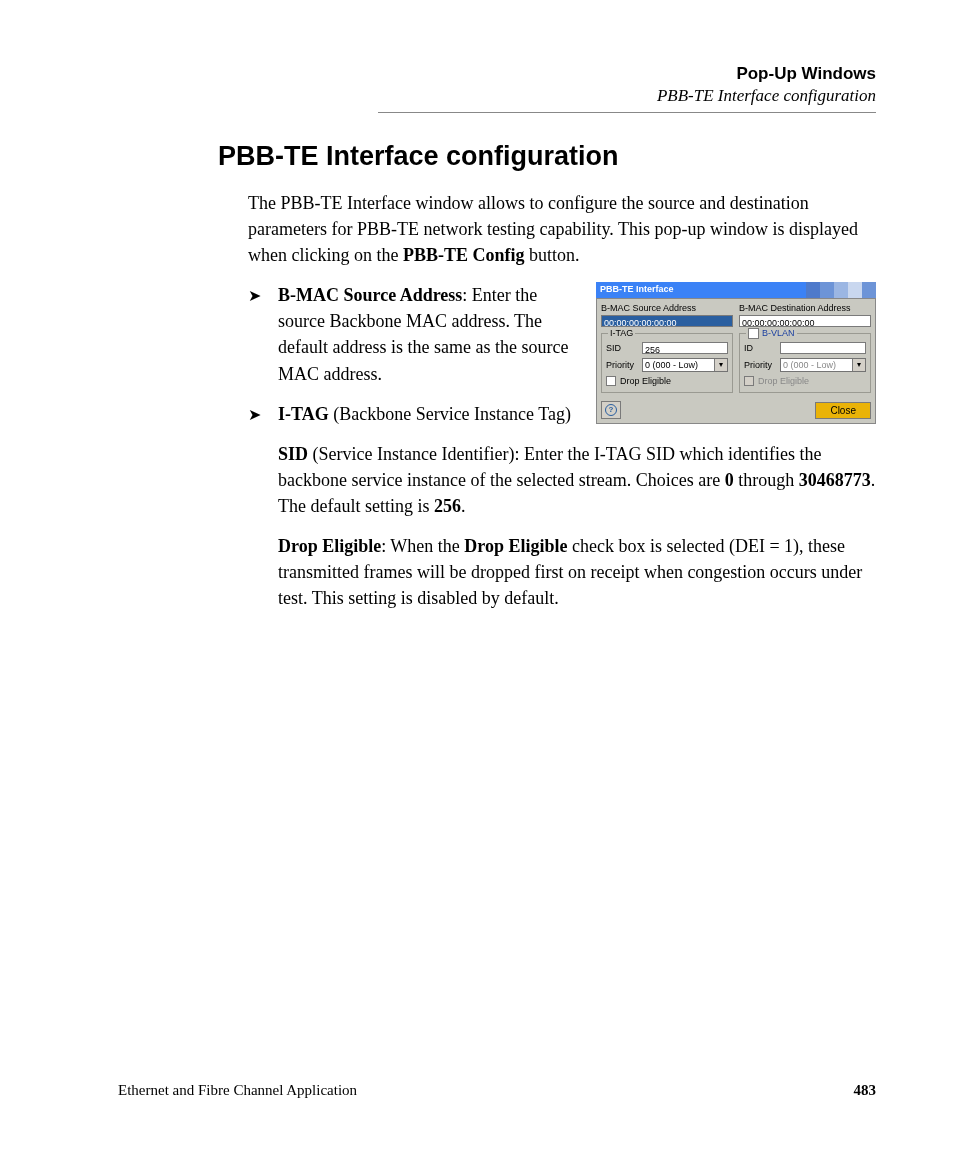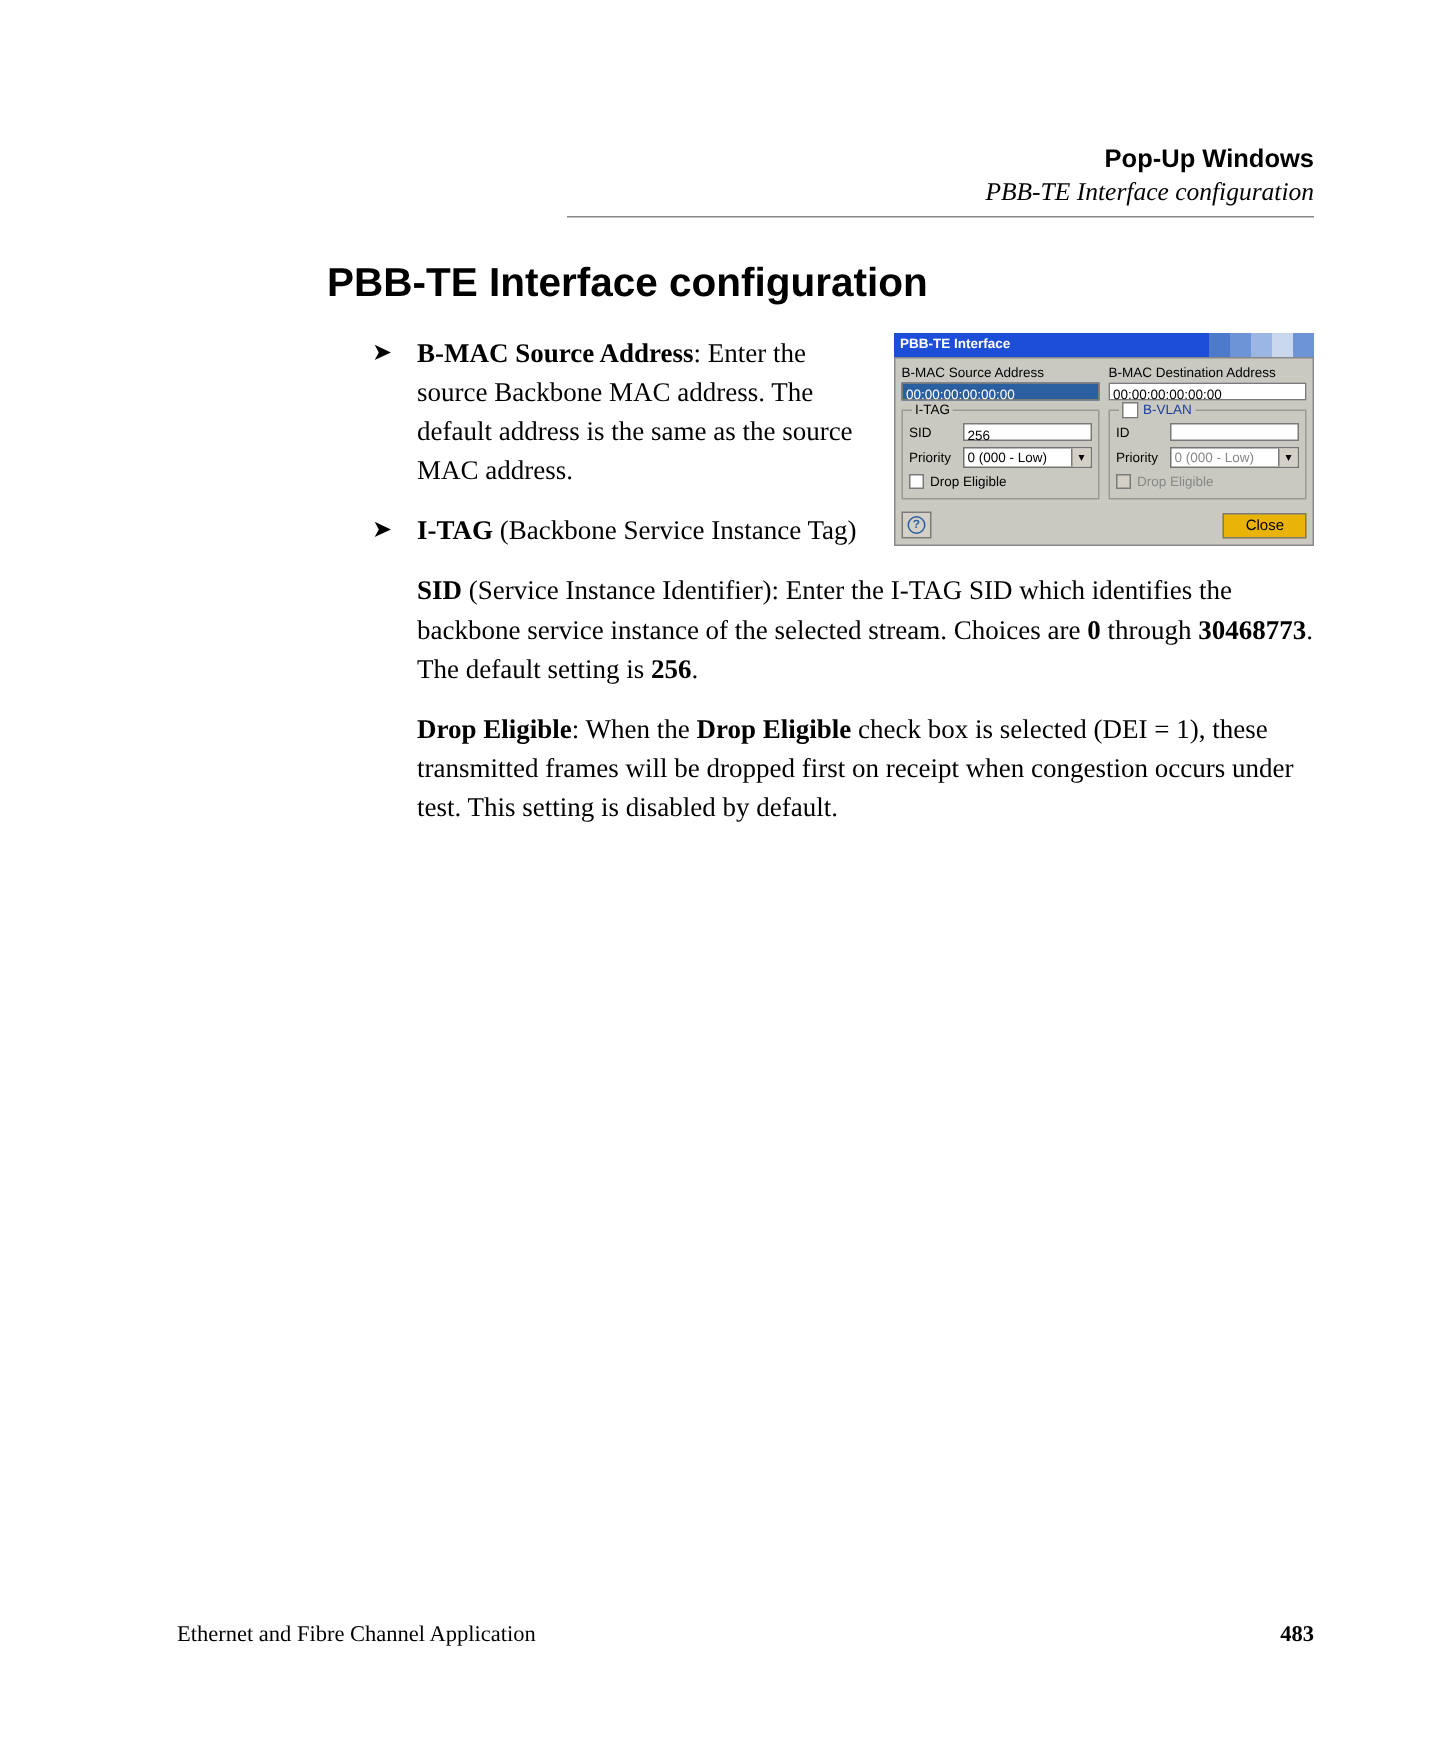--- a/index.html
+++ b/index.html
@@ -16,21 +16,20 @@
   .page {
     padding: 64px 78px 0 78px;
     box-sizing: border-box;
   }
   .hdr {
     text-align: right;
     margin-left: 300px;
     border-bottom: 1px solid #888;
     padding-bottom: 6px;
     margin-bottom: 28px;
-    margin-top: 32px;
   }
   .hdr-top {
     font-family: Verdana, Arial, sans-serif;
     font-weight: 700;
     font-size: 17px;
   }
   .hdr-sub {
     font-style: italic;
     font-size: 17px;
     margin-top: 2px;
@@ -87,21 +86,21 @@
     top: 0;
     right: 0;
     width: 280px;
     font-family: Tahoma, Arial, sans-serif;
     font-size: 9px;
     color: #000;
   }
   .shot-titlebar {
     display: flex;
     height: 16px;
-    background: #1d4ed8;
+    background: #3b82f6;
   }
   .shot-titlebar .t-label {
     color: #fff;
     font-weight: 700;
     font-size: 9px;
     padding: 2px 4px;
     flex: 1;
   }
   .shot-titlebar .t-blocks {
     display: flex;
@@ -232,20 +231,23 @@
 <body>
 
 <div class="page">
   <div class="hdr">
     <div class="hdr-top">Pop-Up Windows</div>
     <div class="hdr-sub">PBB-TE Interface configuration</div>
   </div>
 
   <h1 class="section">PBB-TE Interface configuration</h1>
 
+  <p class="intro">
+    <span>The PBB-TE Interface window allows to configure the source and destination parameters for PBB-TE network testing capability. This pop-up window is displayed when clicking on the </span><span class="bold">PBB-TE Config</span><span> button.</span>
+  </p>
 
   <div class="content-wrap">
 
     <div class="shot">
       <div class="shot-titlebar">
         <div class="t-label">PBB-TE Interface</div>
         <div class="t-blocks">
           <span style="background:#4e7acb"></span>
           <span style="background:#6d94d7"></span>
           <span style="background:#9bb6e3"></span>

